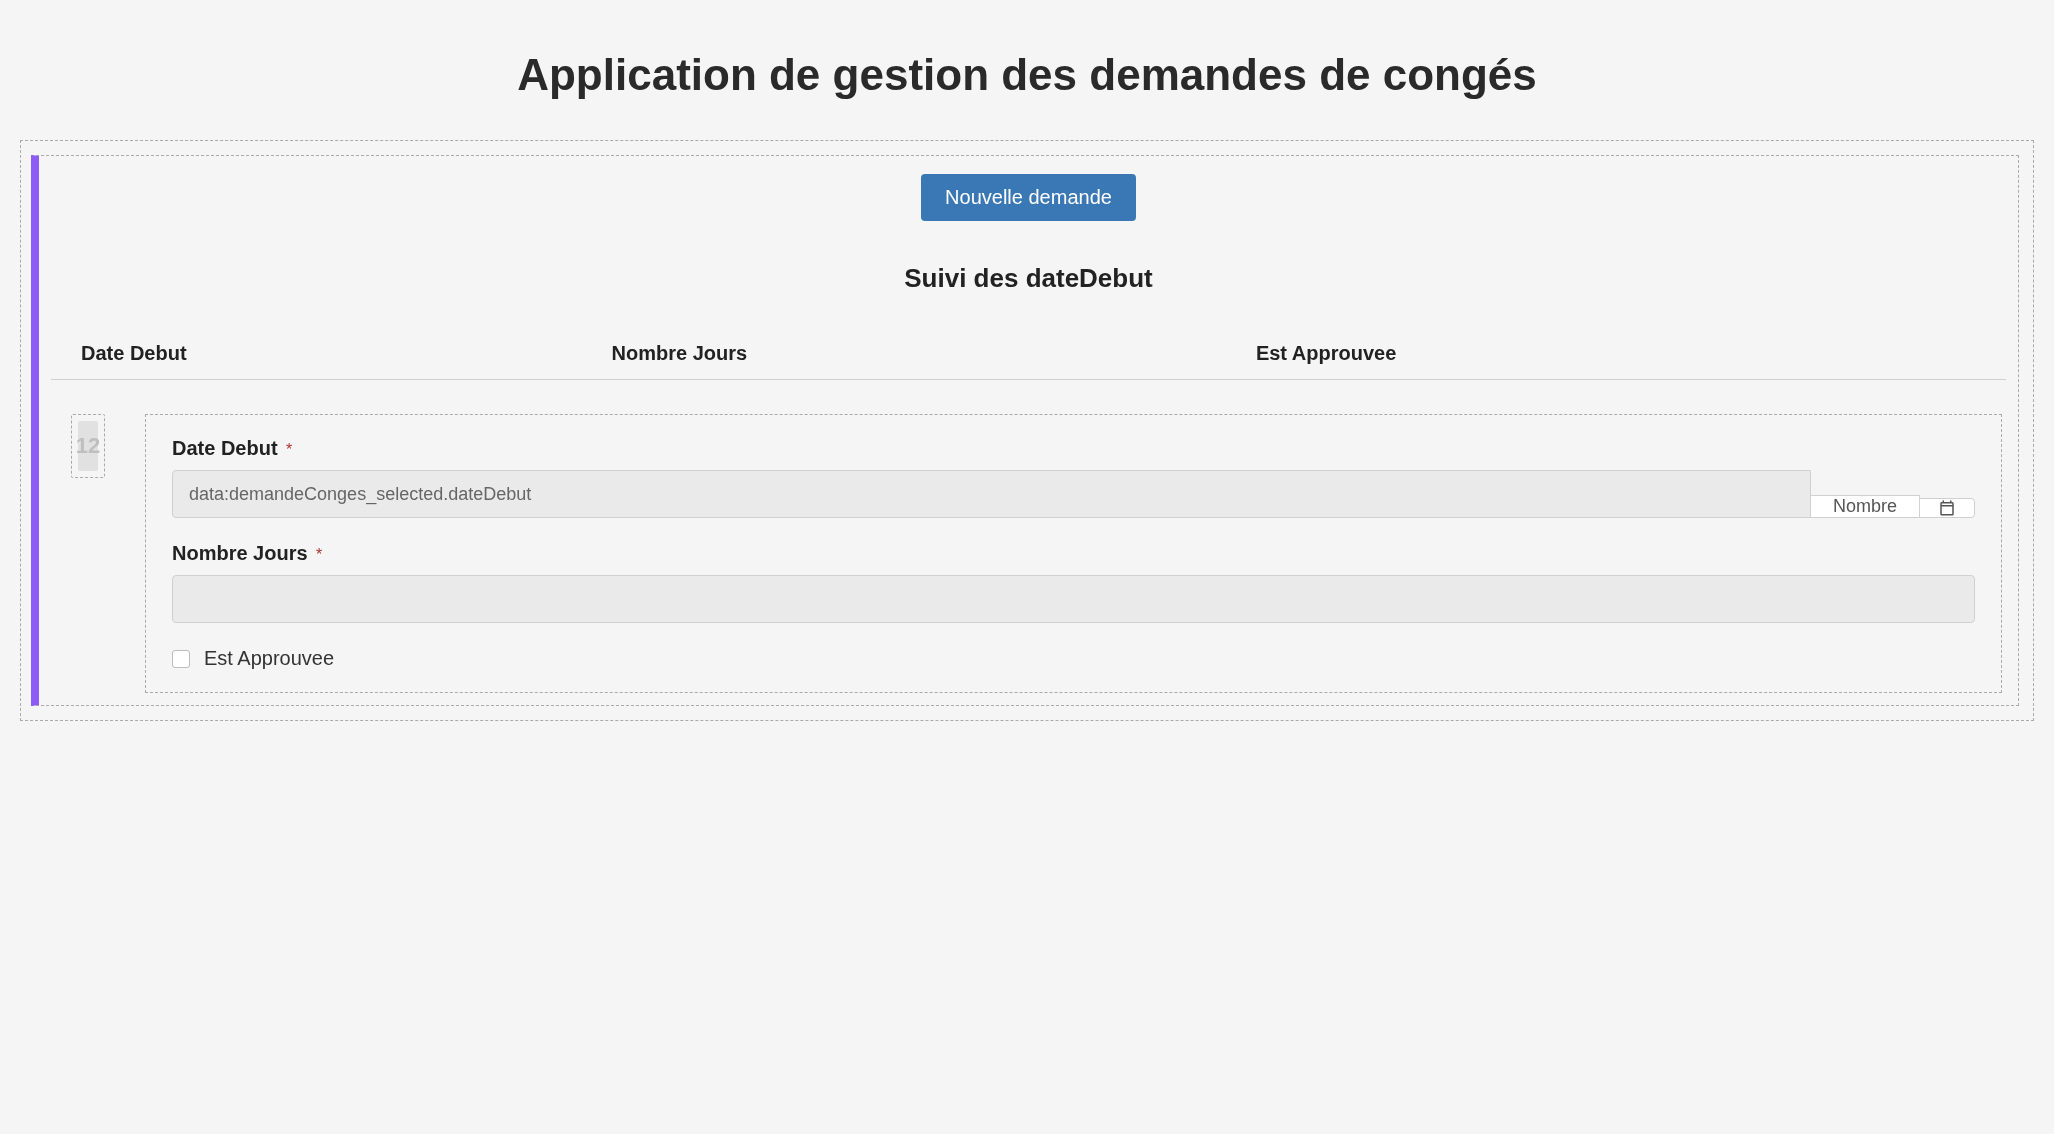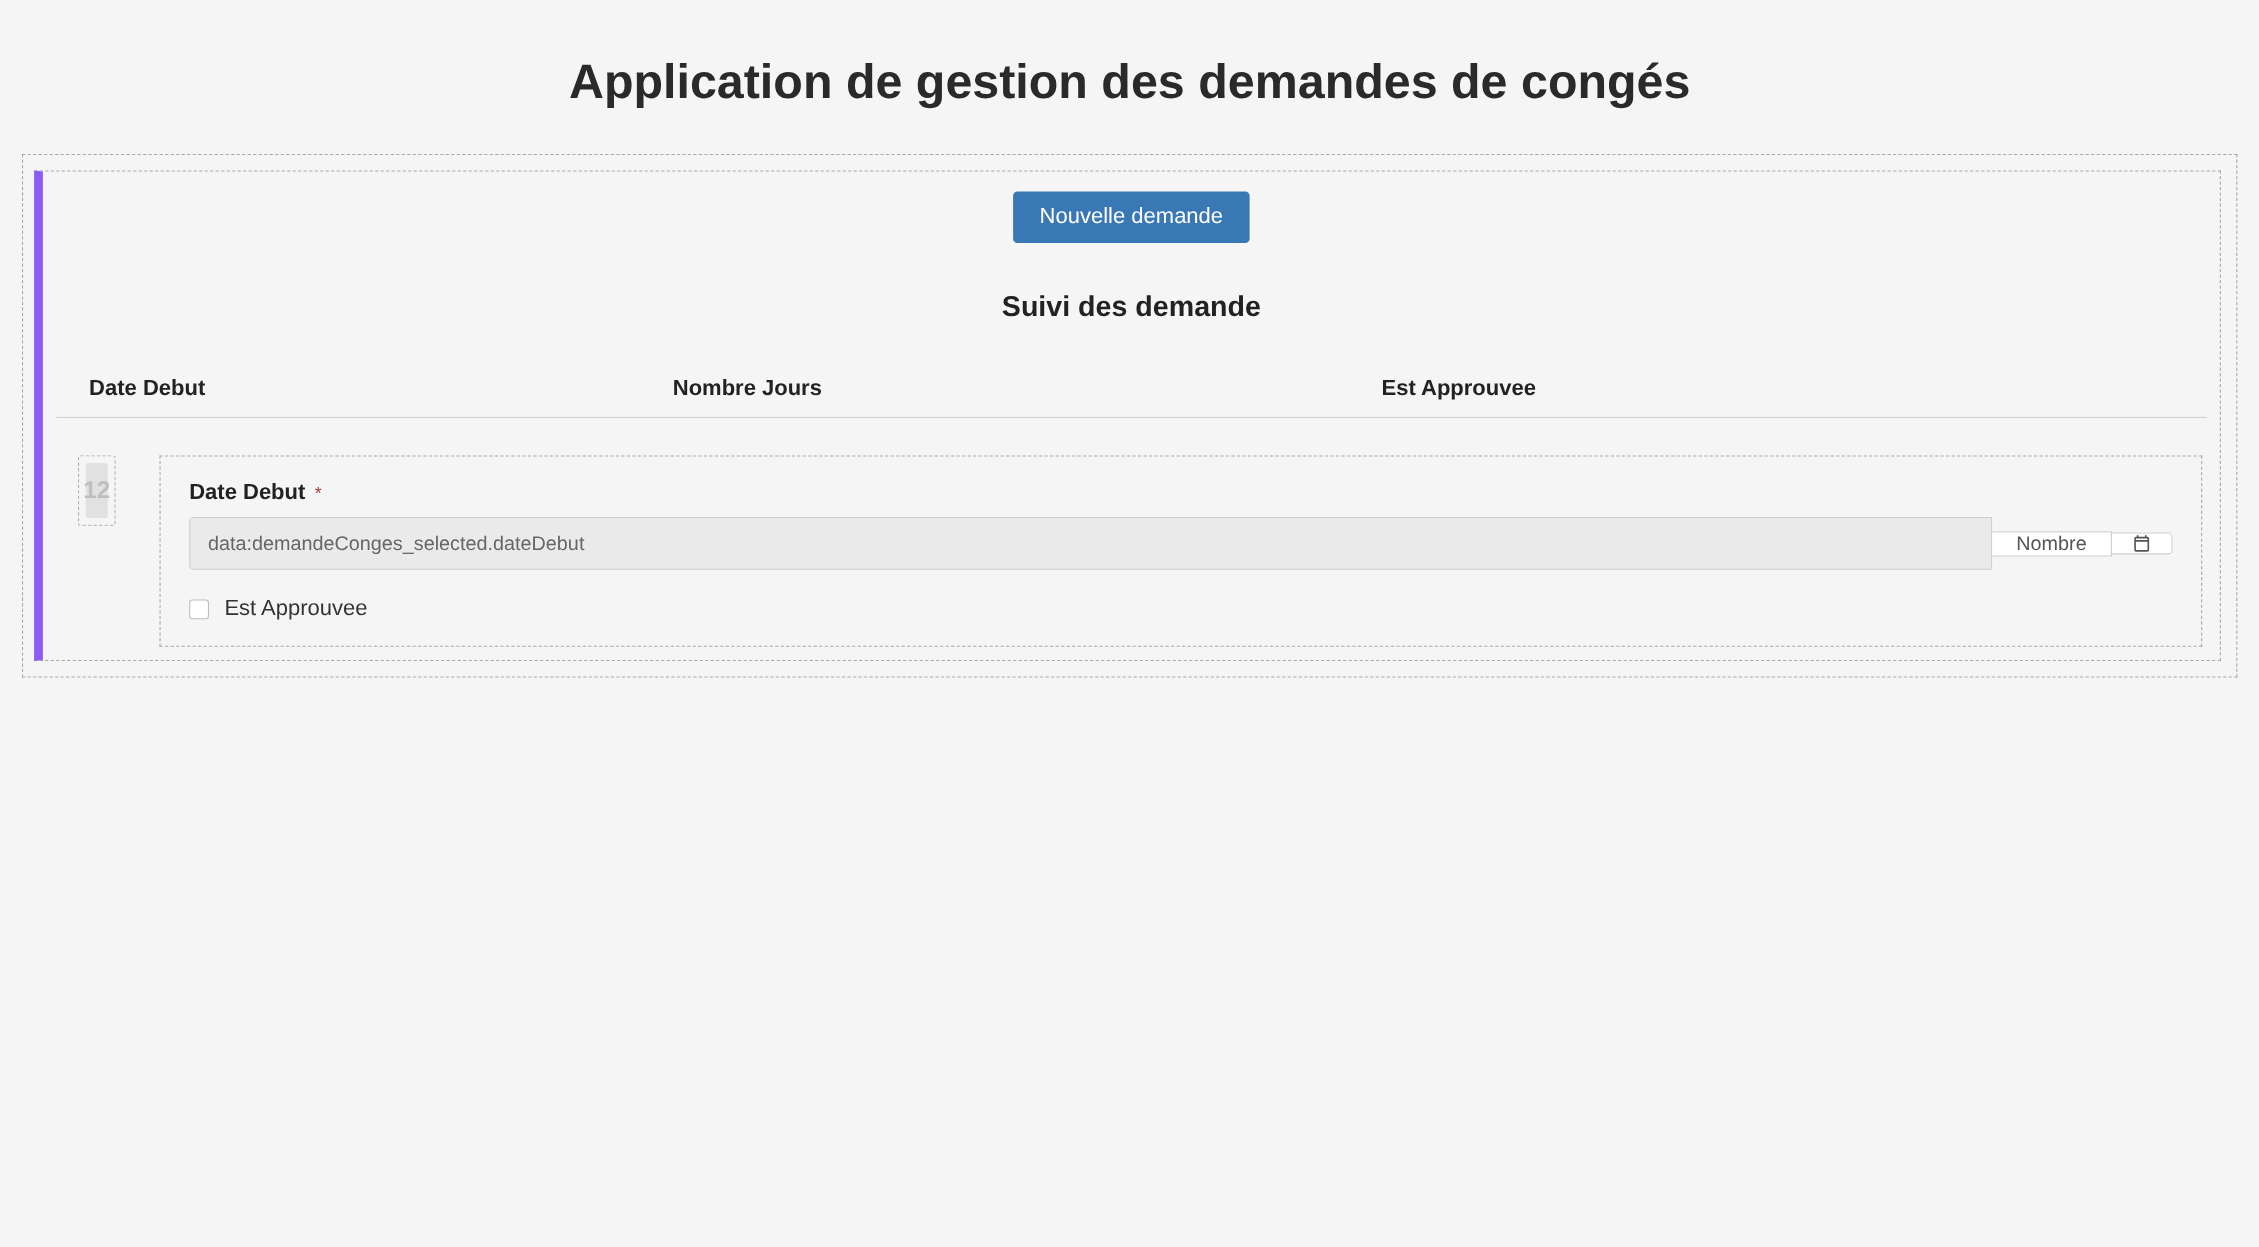--- a/index.html
+++ b/index.html
@@ -108,21 +108,21 @@
       color: #222;
       display: inline-block;
       margin-bottom: 10px;
     }
     .required-star {
       color: #b03030;
       margin-left: 4px;
     }
     .input-row {
       display: flex;
-      align-items: center;
+      align-items: flex-end;
     }
     .text-input {
       flex: 1;
       height: 48px;
       background: #eaeaea;
       border: 1px solid #d0d0d0;
       border-radius: 4px;
       padding: 0 16px;
       font-size: 18px;
       color: #666;
@@ -186,21 +186,21 @@
 <div class="page-wrap">
   <h1 class="page-title">Application de gestion des demandes de congés</h1>
 
   <div class="outer-dashed">
     <div class="inner-dashed left-accent">
 
       <div class="center-row">
         <button class="btn-primary">Nouvelle demande</button>
       </div>
 
-      <div class="section-heading">Suivi des demande</div>
+      <div class="section-heading">Suivi des dateDebut</div>
 
       <div class="table-header">
         <div class="th th-date">Date Debut</div>
         <div class="th th-jours">Nombre Jours</div>
         <div class="th th-approuvee">Est Approuvee</div>
       </div>
 
       <div class="detail-row">
         <div class="day-badge-wrap">
           <div class="day-badge">12</div>
@@ -215,20 +215,27 @@
               <input type="text" class="text-input with-addons" value="data:demandeConges_selected.dateDebut" style="">
               <button class="addon-btn today">Nombre</button>
               <button class="addon-btn cal">
                 <svg class="cal-icon" viewBox="0 0 24 24">
                   <path d="M19 4h-1V2h-2v2H8V2H6v2H5a2 2 0 0 0-2 2v14a2 2 0 0 0 2 2h14a2 2 0 0 0 2-2V6a2 2 0 0 0-2-2zm0 16H5V10h14v10zm0-12H5V6h14v2z"></path>
                 </svg>
               </button>
             </div>
           </div>
 
+          <div class="form-group">
+            <span class="form-label">Nombre Jours</span>
+            <span class="required-star">*</span>
+            <div class="input-row">
+              <input type="text" class="text-input-full" value="" style="">
+            </div>
+          </div>
 
           <div class="checkbox-row">
             <div class="checkbox-box"></div>
             <span class="checkbox-label">Est Approuvee</span>
           </div>
 
         </div>
       </div>
 
     </div>

